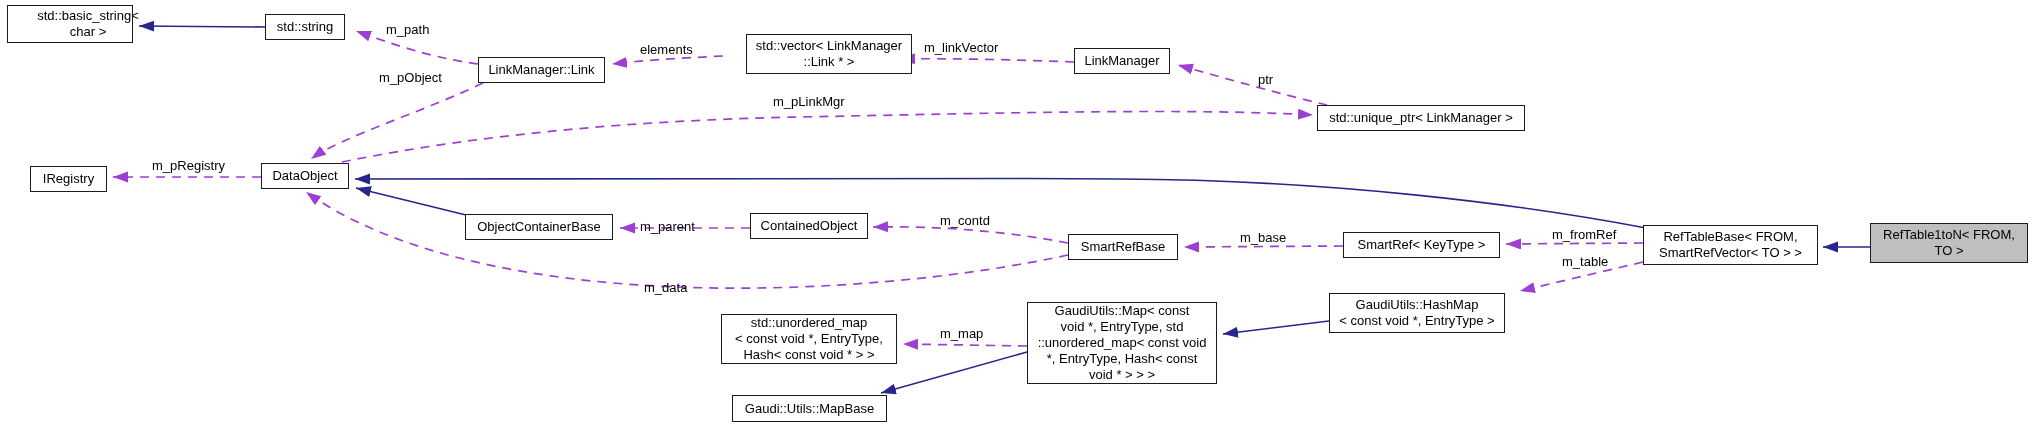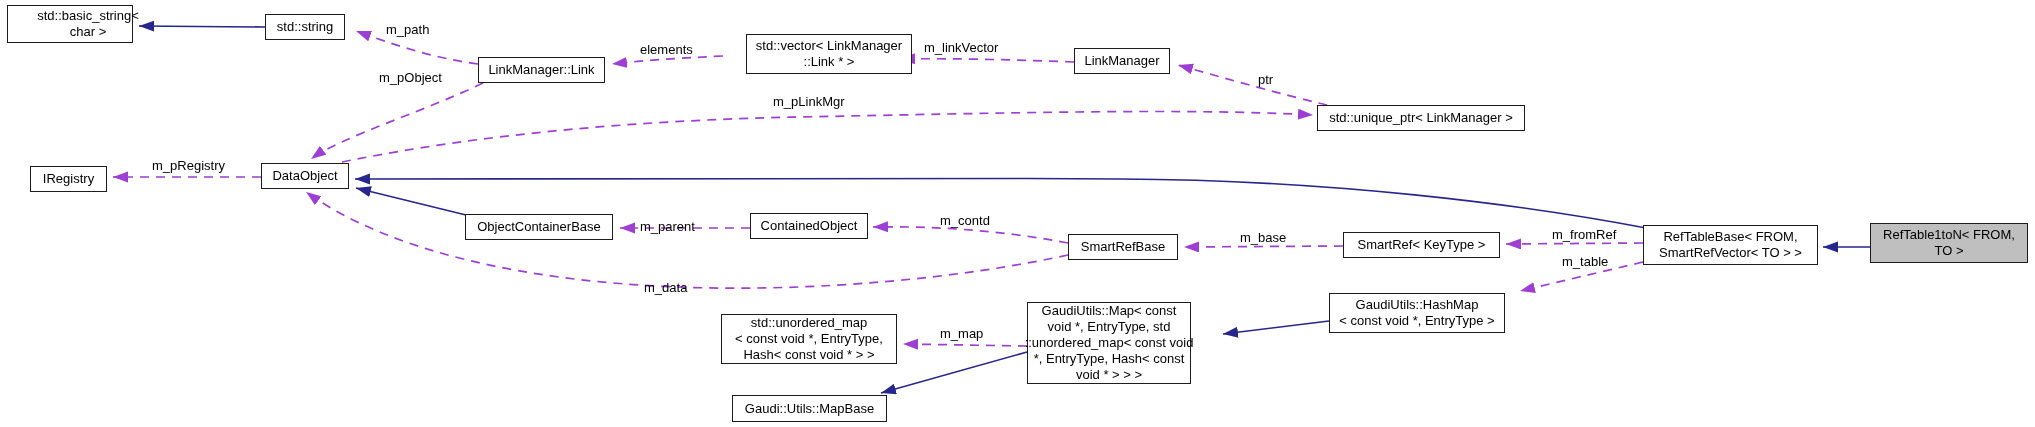--- a/index.html
+++ b/index.html
@@ -113,21 +113,21 @@
   <div class="node current" style="left:1870px;top:223px;width:158px;height:40px;">
     <div>RefTable1toN&lt; FROM,</div>
     <div>TO &gt;</div>
   </div>
 
   <div class="node" style="left:1329px;top:293px;width:176px;height:40px;">
     <div>GaudiUtils::HashMap</div>
     <div>&lt; const void *, EntryType &gt;</div>
   </div>
 
-  <div class="node" style="left:1027px;top:302px;width:164px;height:82px;">
+  <div class="node" style="left:1027px;top:302px;width:190px;height:82px;">
     <div>GaudiUtils::Map&lt; const</div>
     <div>void *, EntryType, std</div>
     <div>::unordered_map&lt; const void</div>
     <div>*, EntryType, Hash&lt; const</div>
     <div>void * &gt; &gt; &gt;</div>
   </div>
 
   <div class="node" style="left:721px;top:314px;width:176px;height:50px;">
     <div>std::unordered_map</div>
     <div>&lt; const void *, EntryType,</div>

